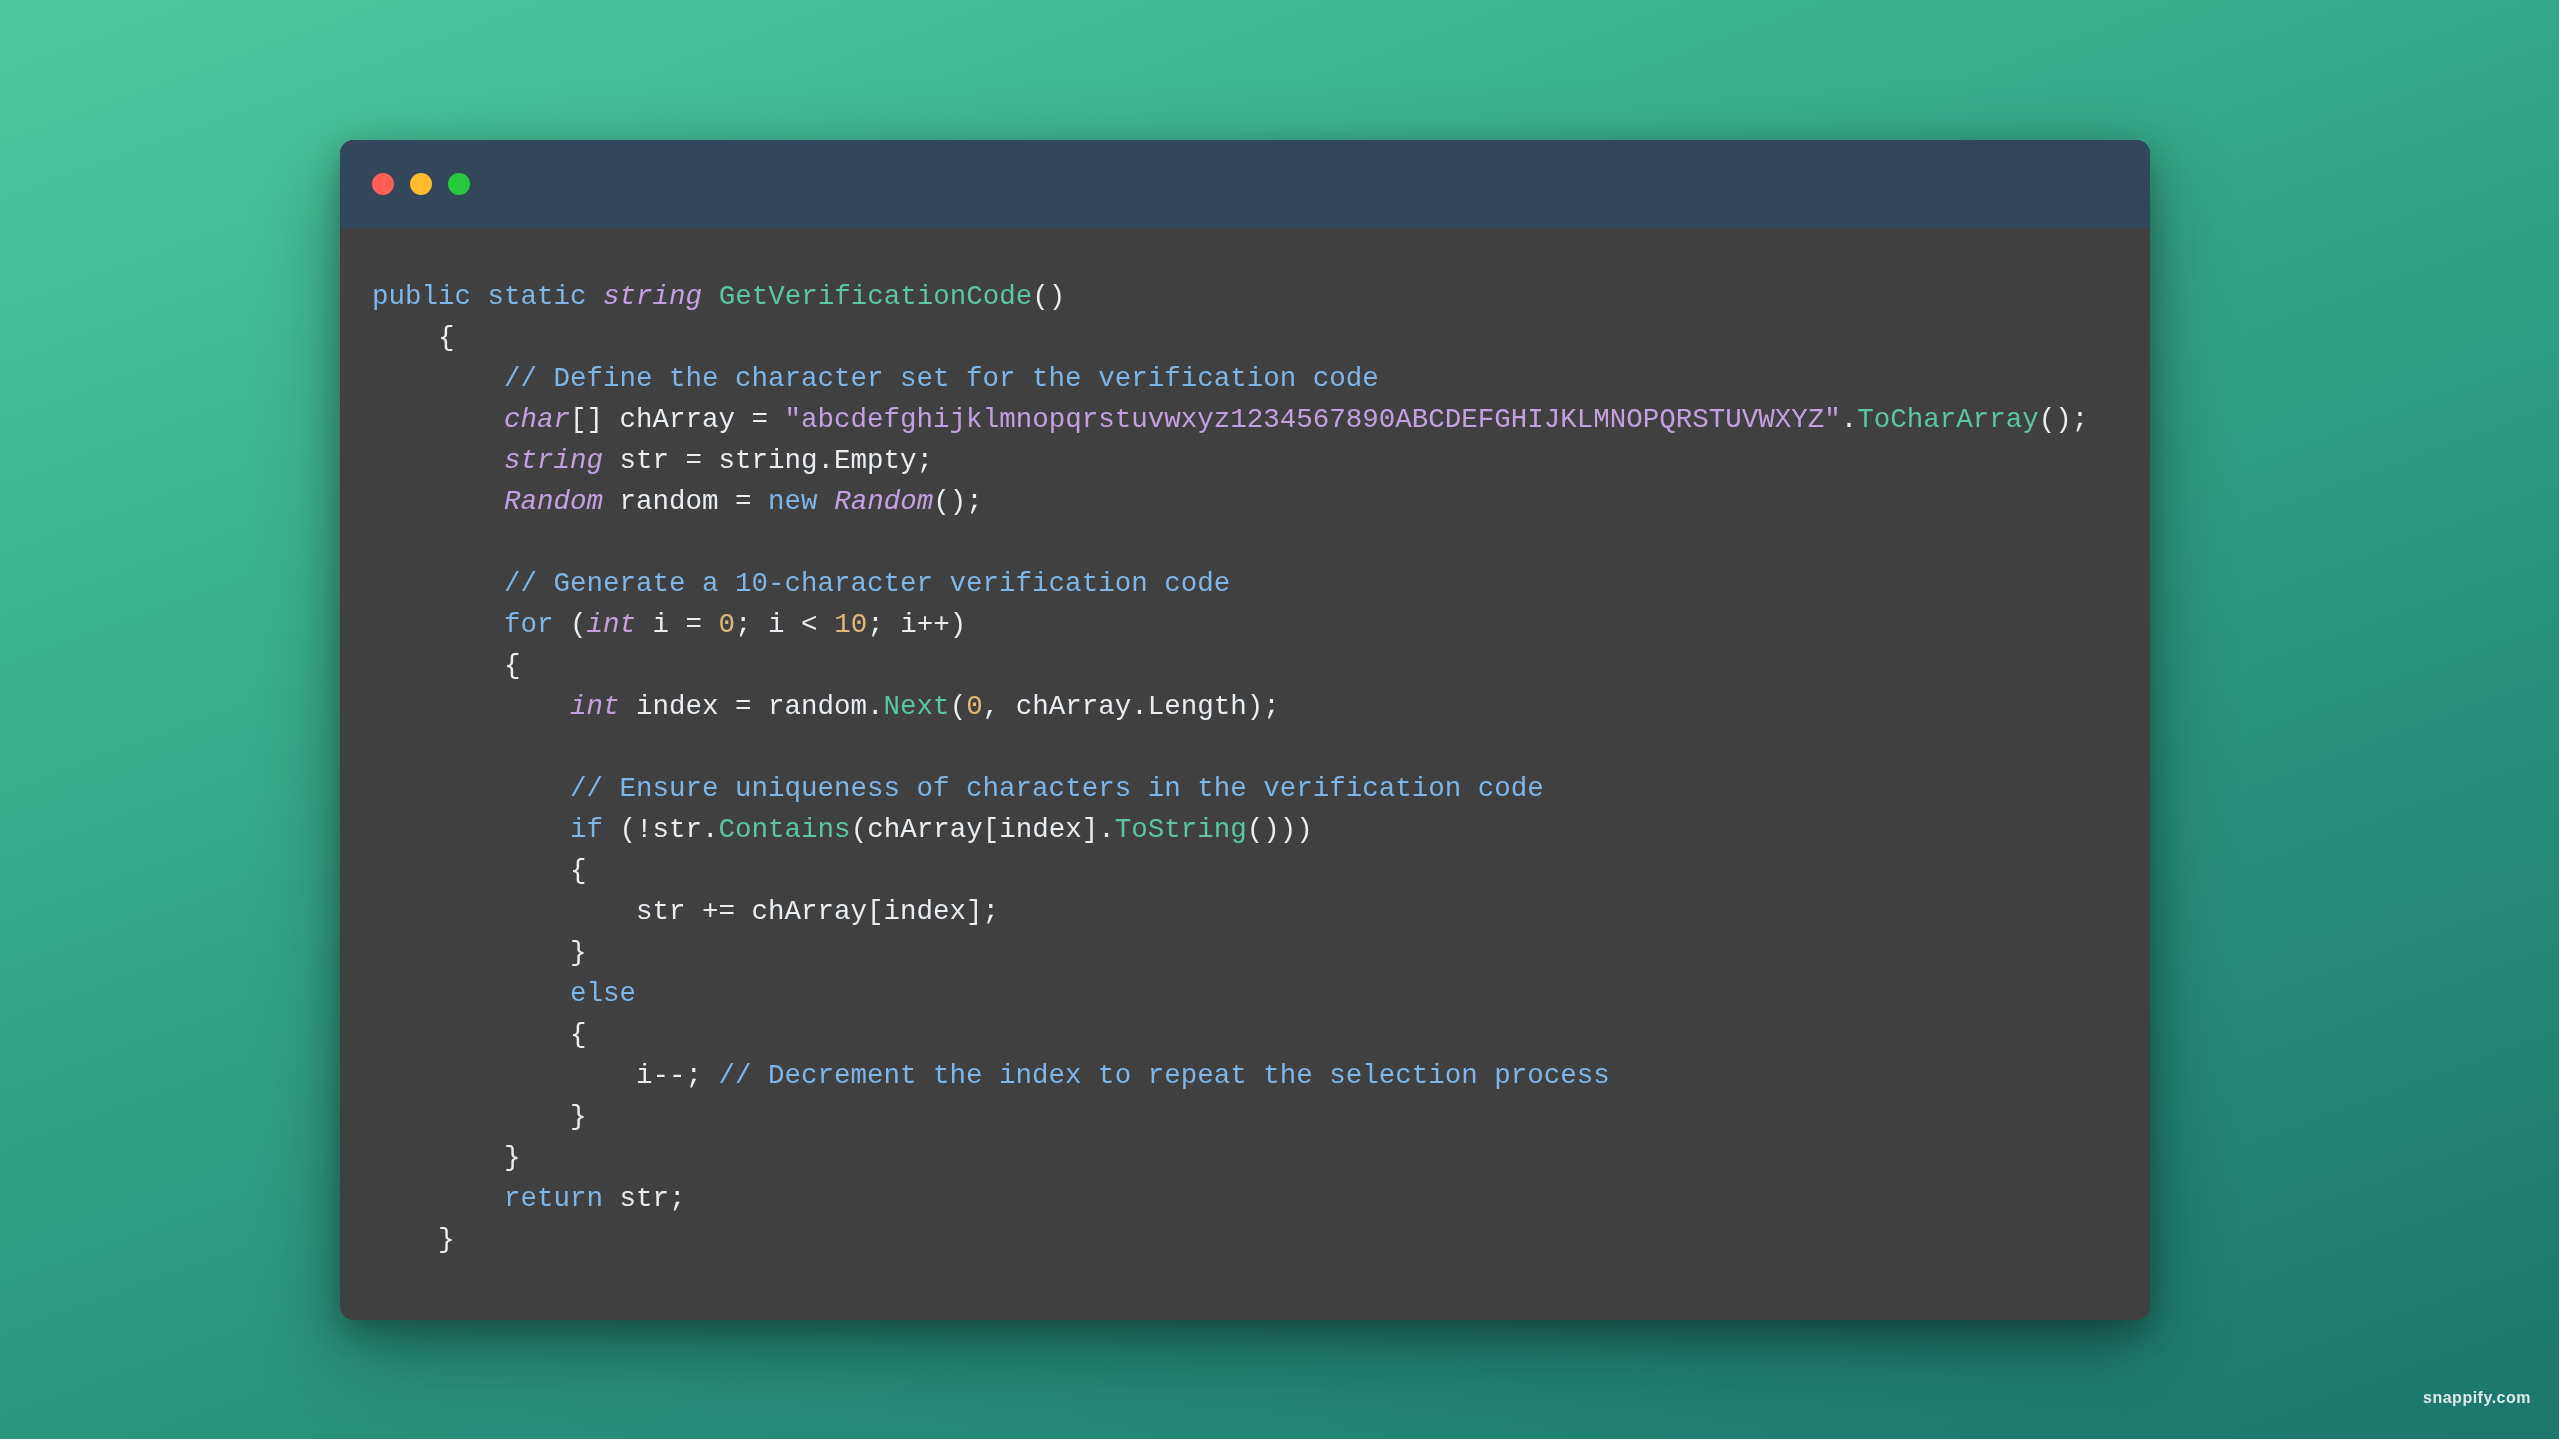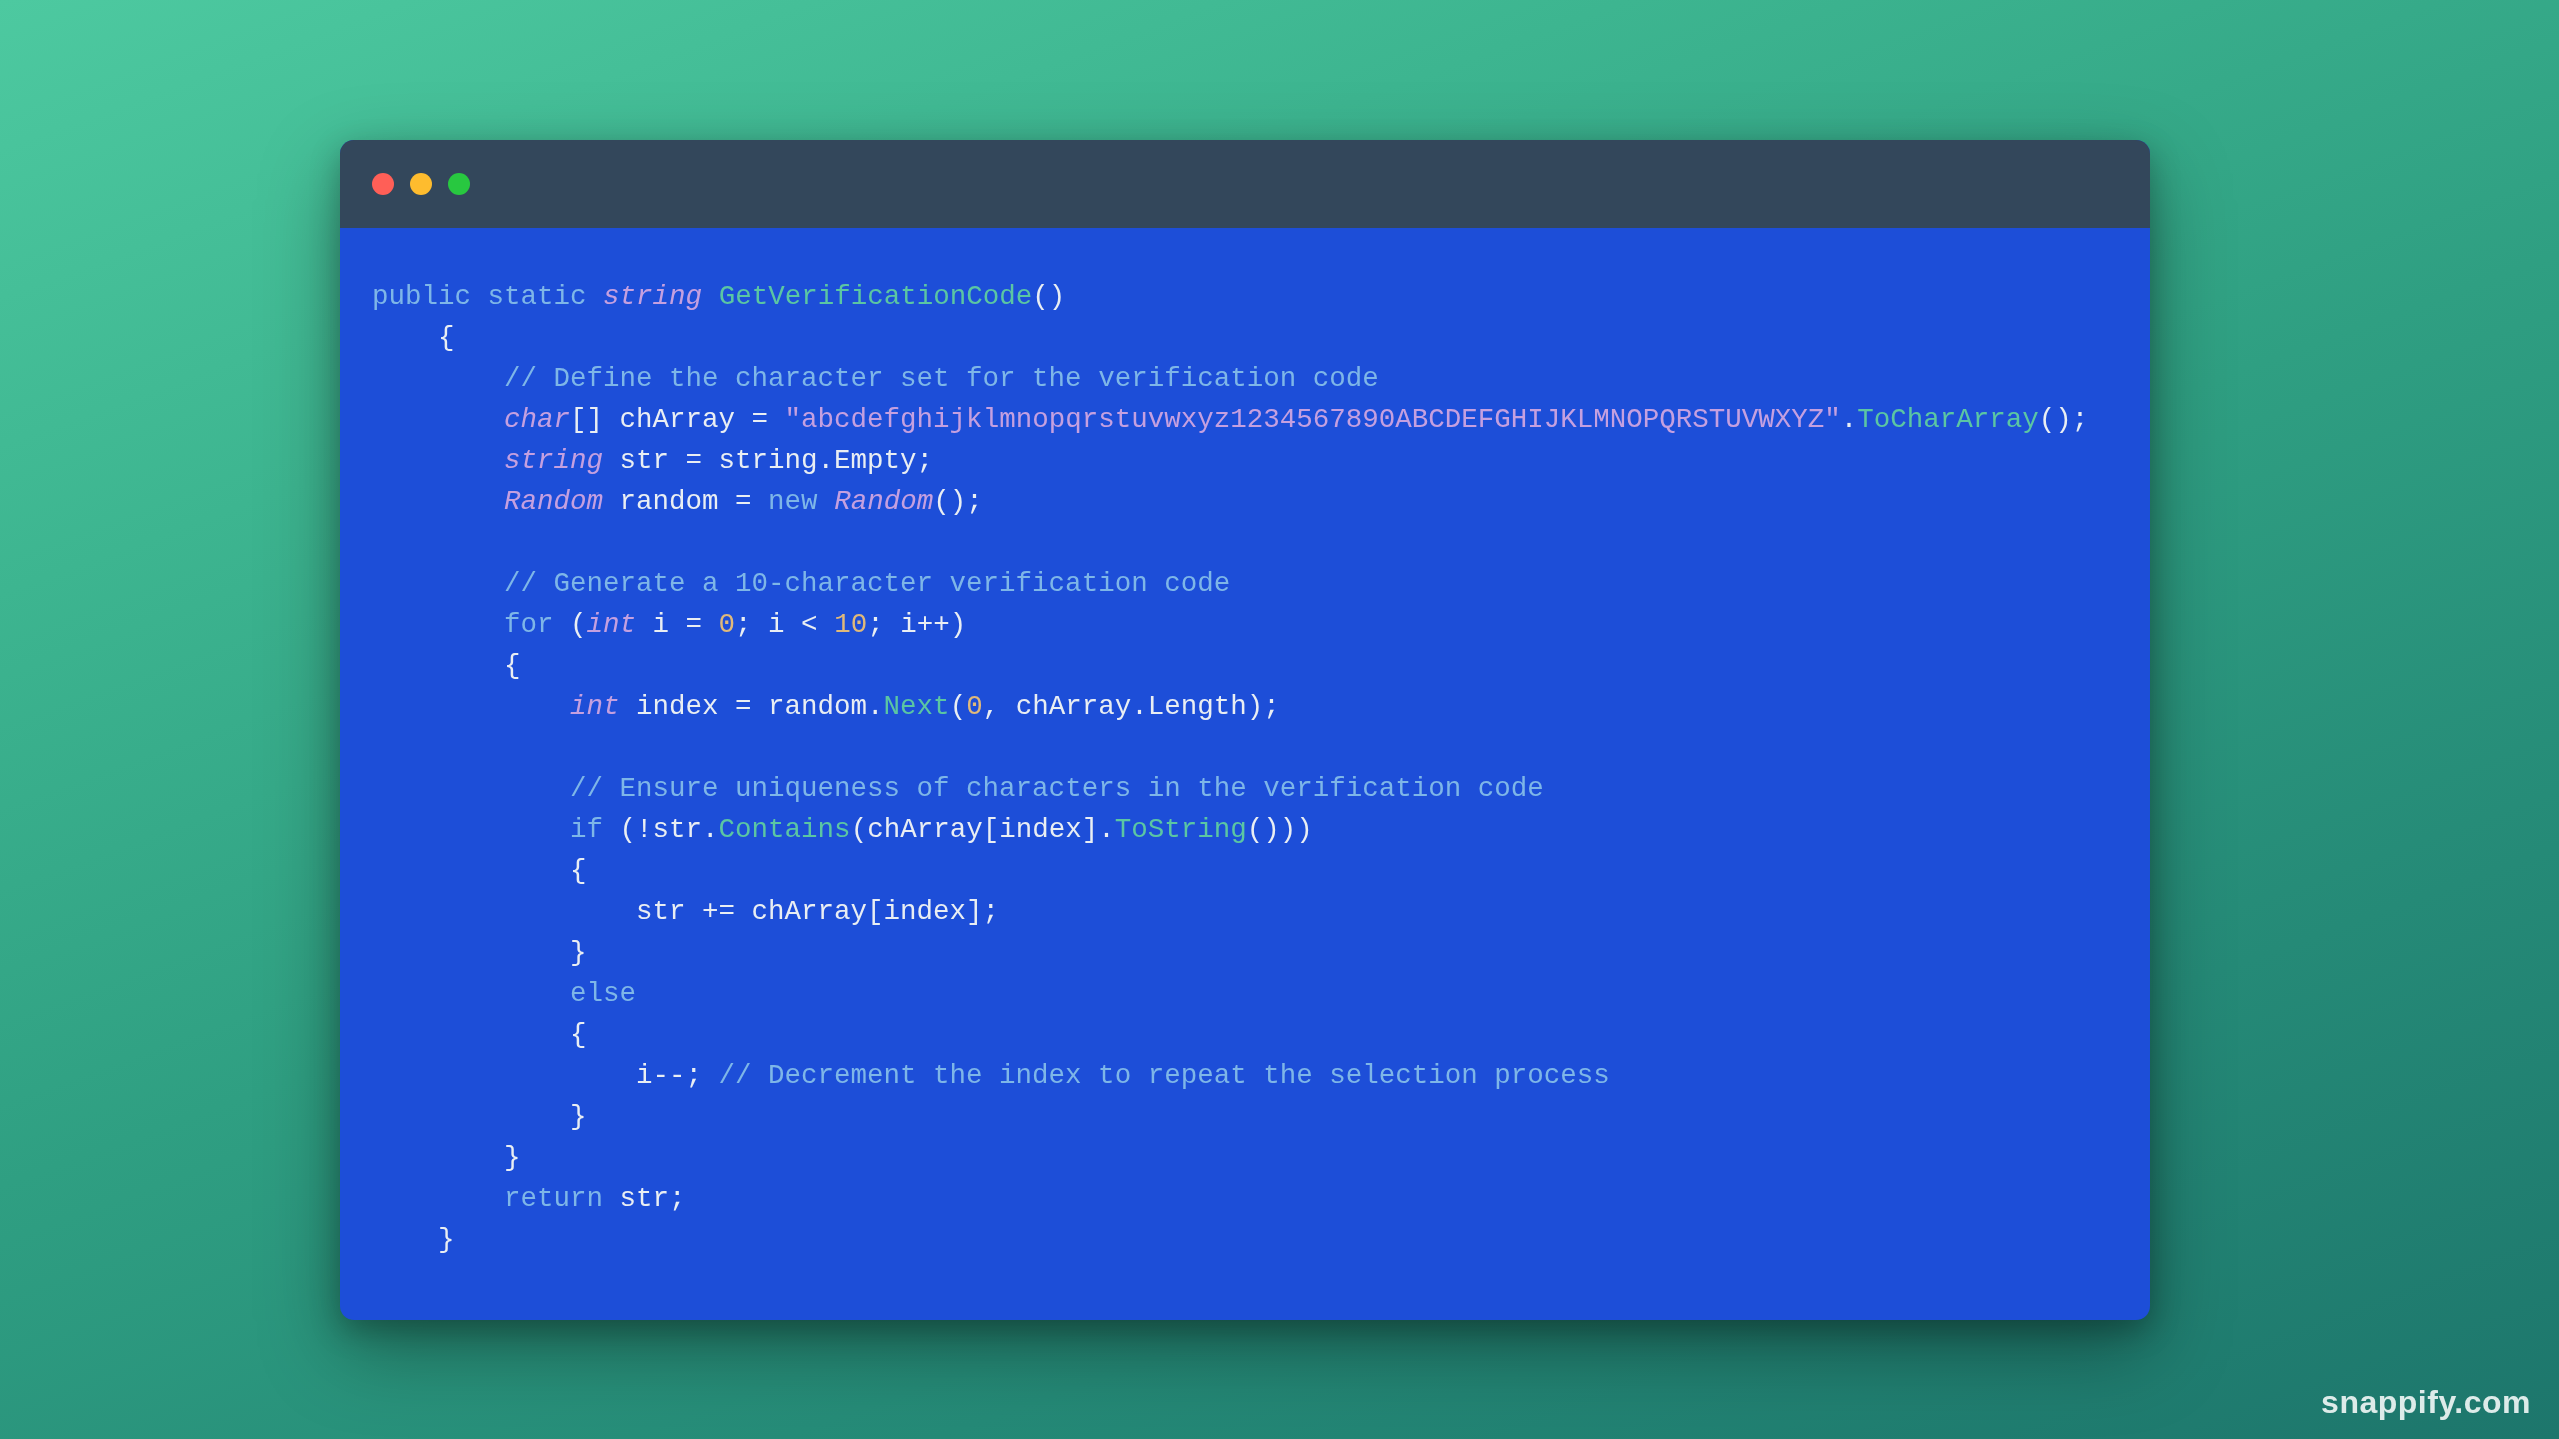--- a/index.html
+++ b/index.html
@@ -10,21 +10,21 @@
     background: linear-gradient(160deg, #4dc9a0 0%, #3db590 25%, #2f9f82 50%, #258a77 75%, #1d766c 100%);
     font-family: "SFMono-Regular", "Menlo", "Consolas", "Liberation Mono", monospace;
     position: relative;
     overflow: hidden;
   }
   .window {
     position: absolute;
     left: 340px;
     top: 140px;
     width: 1810px;
-    background: #1d4ed8;
+    background: #404040;
     border-radius: 14px;
     box-shadow: 0 30px 80px rgba(0,0,0,0.35), 0 10px 30px rgba(0,0,0,0.25);
     overflow: hidden;
   }
   .titlebar {
     height: 88px;
     background: #33475b;
     display: flex;
     align-items: center;
     padding-left: 32px;
@@ -45,24 +45,24 @@
   .kw      { color: #7eb6e8; }        
   .type    { color: #c5a0e0; font-style: italic; }  
   .fn      { color: #5bc6a3; }        
   .str     { color: #c5a0e0; }        
   .comment { color: #7eb6e8; }        
   .num     { color: #e0b97a; }        
   .op      { color: #e9eef3; }        
   .watermark {
     position: absolute;
     right: 28px;
-    bottom: 18px;
+    bottom: 32px;
     color: rgba(255,255,255,0.85);
     font-family: -apple-system, BlinkMacSystemFont, "Segoe UI", sans-serif;
-    font-size: 32px;
+    font-size: 16px;
     font-weight: 600;
     letter-spacing: 0.5px;
   }
 </style>
 </head>
 <body>
 
 <div class="window">
   <div class="titlebar">
     <div class="dot red"></div>

